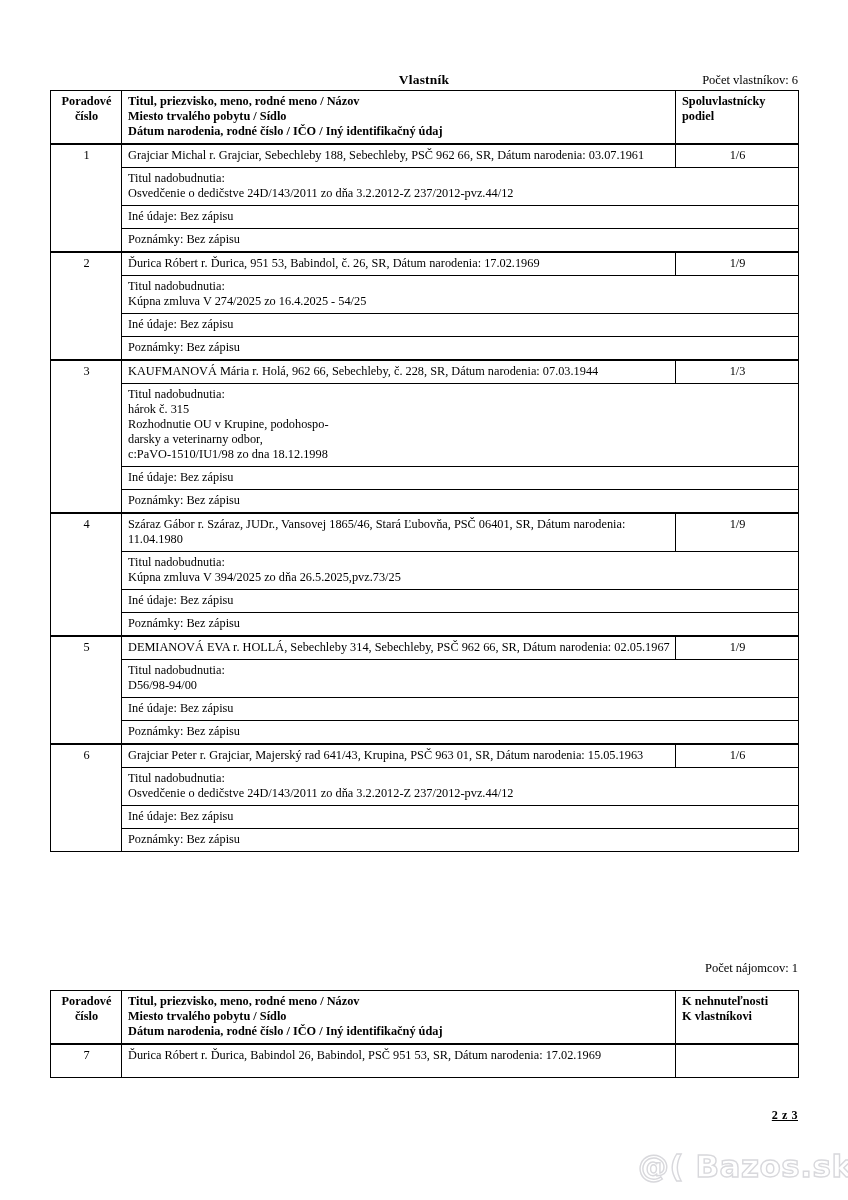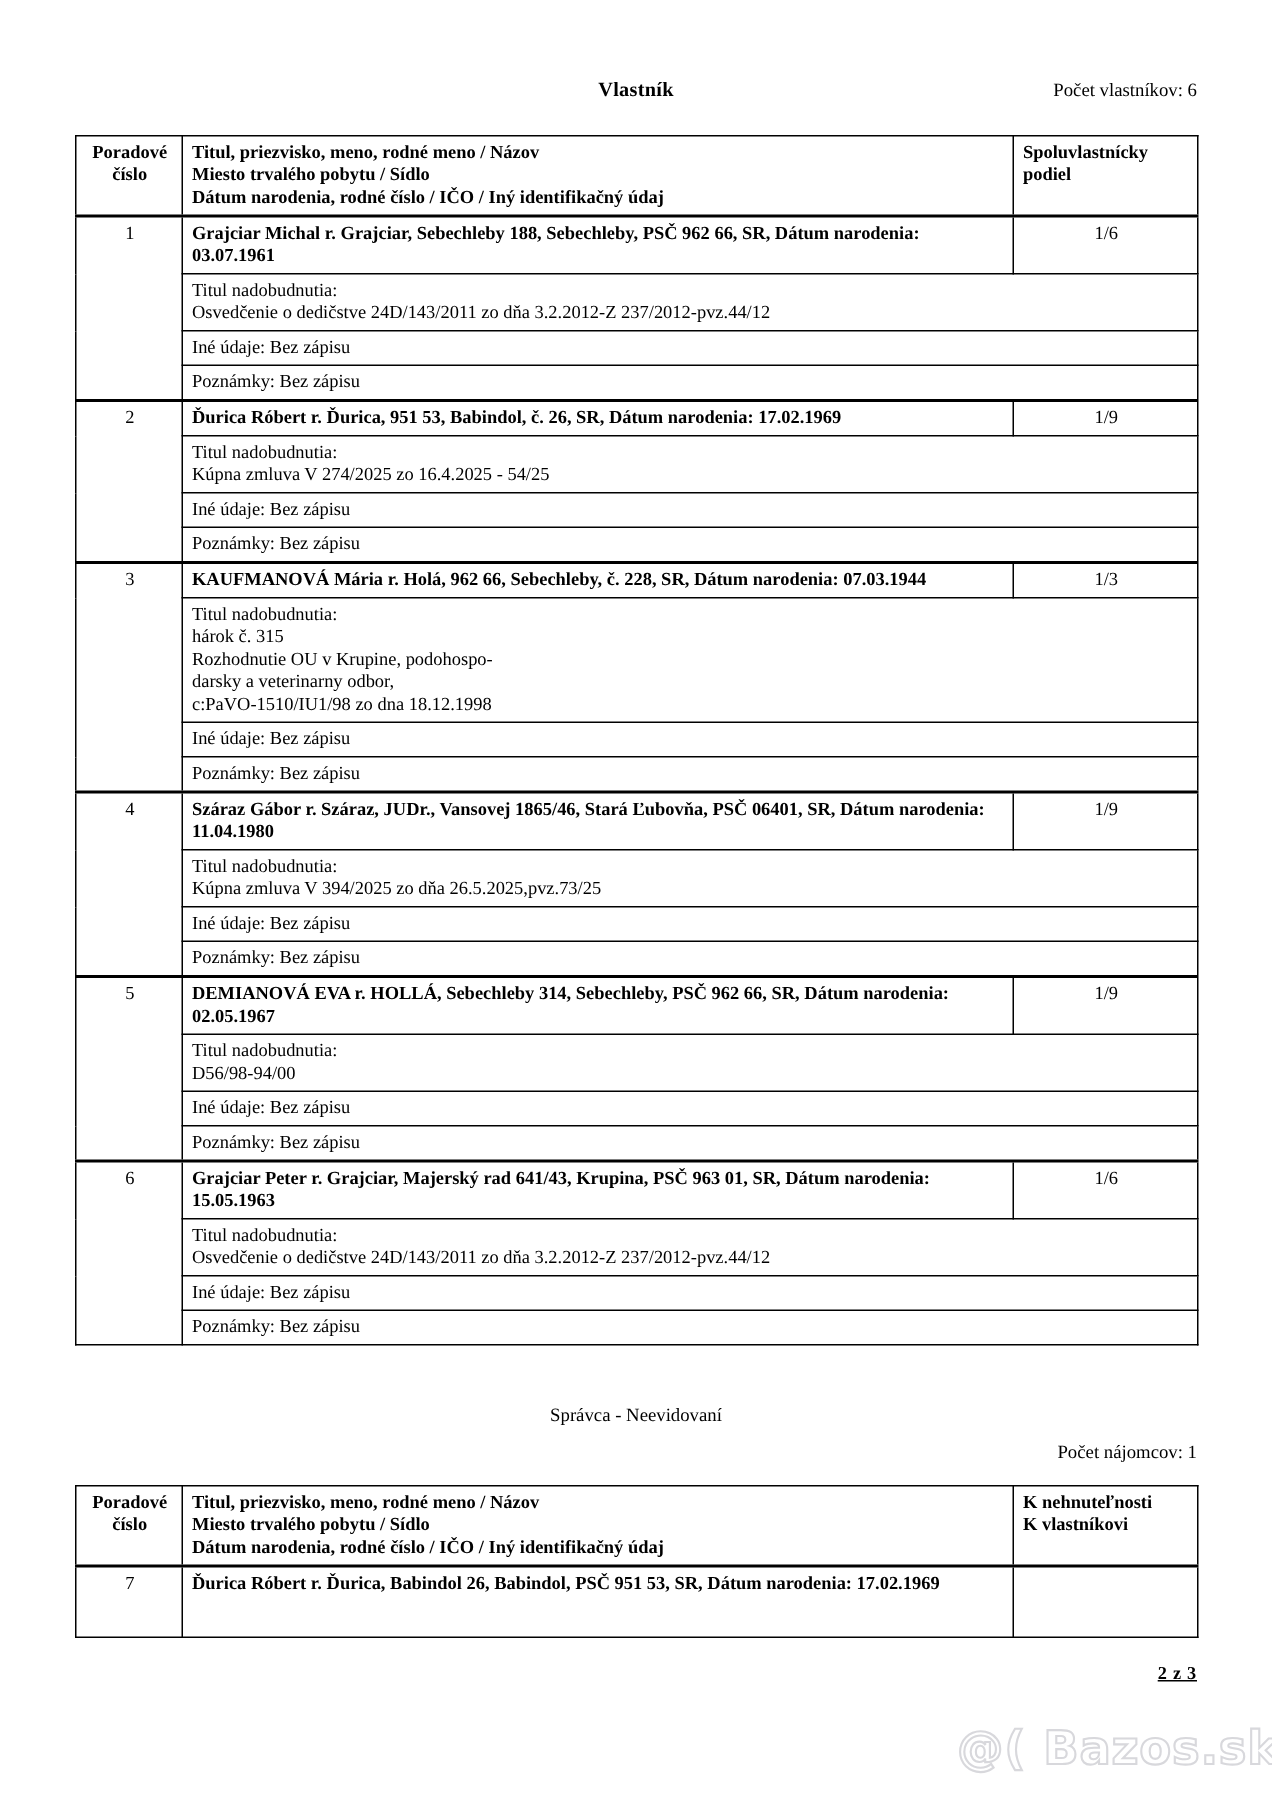--- a/index.html
+++ b/index.html
@@ -77,21 +77,21 @@
     padding-top: 5px;
   }
   .td-share {
     text-align: center;
     padding-top: 5px;
     font-size: 12.3px;
   }
   .hdr-cell { line-height: 1.28; padding-top: 5px; padding-bottom: 6px; }
   .hdr-cell .ln { display: block; white-space: nowrap; }
 
-  .person { font-weight: bold; line-height: 1.25; }
+  .person { font-weight: normal; line-height: 1.25; }
   .title-block .ln { display: block; }
 
   
   tr.group-start > td { border-top: 2px solid #000000; }
   table.kn tr:first-child > td { border-top: 1.5px solid #000000; font-weight: bold; }
   table.kn tr:last-child > td { border-bottom: 1.5px solid #000000; }
 
   
   .centerline {
     position: absolute;
@@ -126,21 +126,21 @@
     text-shadow: 0 0 0 #d8d8dc;
     white-space: nowrap;
     user-select: none;
   }
 </style>
 </head>
 <body>
 
 <div class="page">
 
-  <div class="section-head" style="top:52px;">
+  <div class="section-head" style="top:72px;">
     <div class="section-title">Vlastník</div>
     <div class="section-count">Počet vlastníkov: 6</div>
   </div>
 
   <table class="kn" style="top:90px;">
     <colgroup>
       <col class="c-num">
         <col class="c-body">
         <col class="c-share">
     </colgroup>
@@ -267,21 +267,20 @@
       </tr>
       <tr>
         <td colspan="2">Iné údaje: Bez zápisu</td>
       </tr>
       <tr>
         <td colspan="2">Poznámky: Bez zápisu</td>
       </tr>
     </tbody>
   </table>
 
-  <div class="centerline" style="top:936px;">Správca - Neevidovaní</div>
 
   <div class="section-head" style="top:960px;">
     <div class="section-count">Počet nájomcov: 1</div>
   </div>
 
   <table class="kn" style="top:990px;">
     <colgroup>
       <col class="c-num">
         <col class="c-body">
         <col class="c-share">
@@ -297,21 +296,21 @@
           <span class="ln">Miesto trvalého pobytu / Sídlo</span>
           <span class="ln">Dátum narodenia, rodné číslo / IČO / Iný identifikačný údaj</span>
         </td>
         <td class="hdr-cell">
           <span class="ln">K nehnuteľnosti</span>
           <span class="ln">K vlastníkovi</span>
         </td>
       </tr>
       <tr class="group-start">
         <td class="td-num">7</td>
-        <td class="person" style="padding-bottom:28px;margin-top:21px;">Ďurica Róbert r. Ďurica, Babindol 26, Babindol, PSČ 951 53, SR, Dátum narodenia: 17.02.1969</td>
+        <td class="person" style="padding-bottom:14px;margin-top:21px;">Ďurica Róbert r. Ďurica, Babindol 26, Babindol, PSČ 951 53, SR, Dátum narodenia: 17.02.1969</td>
         <td class="td-share"></td>
       </tr>
     </tbody>
   </table>
 
   <div class="page-num">2 z 3</div>
   <div class="watermark">@( Bazos.sk</div>
 
 </div>
 

